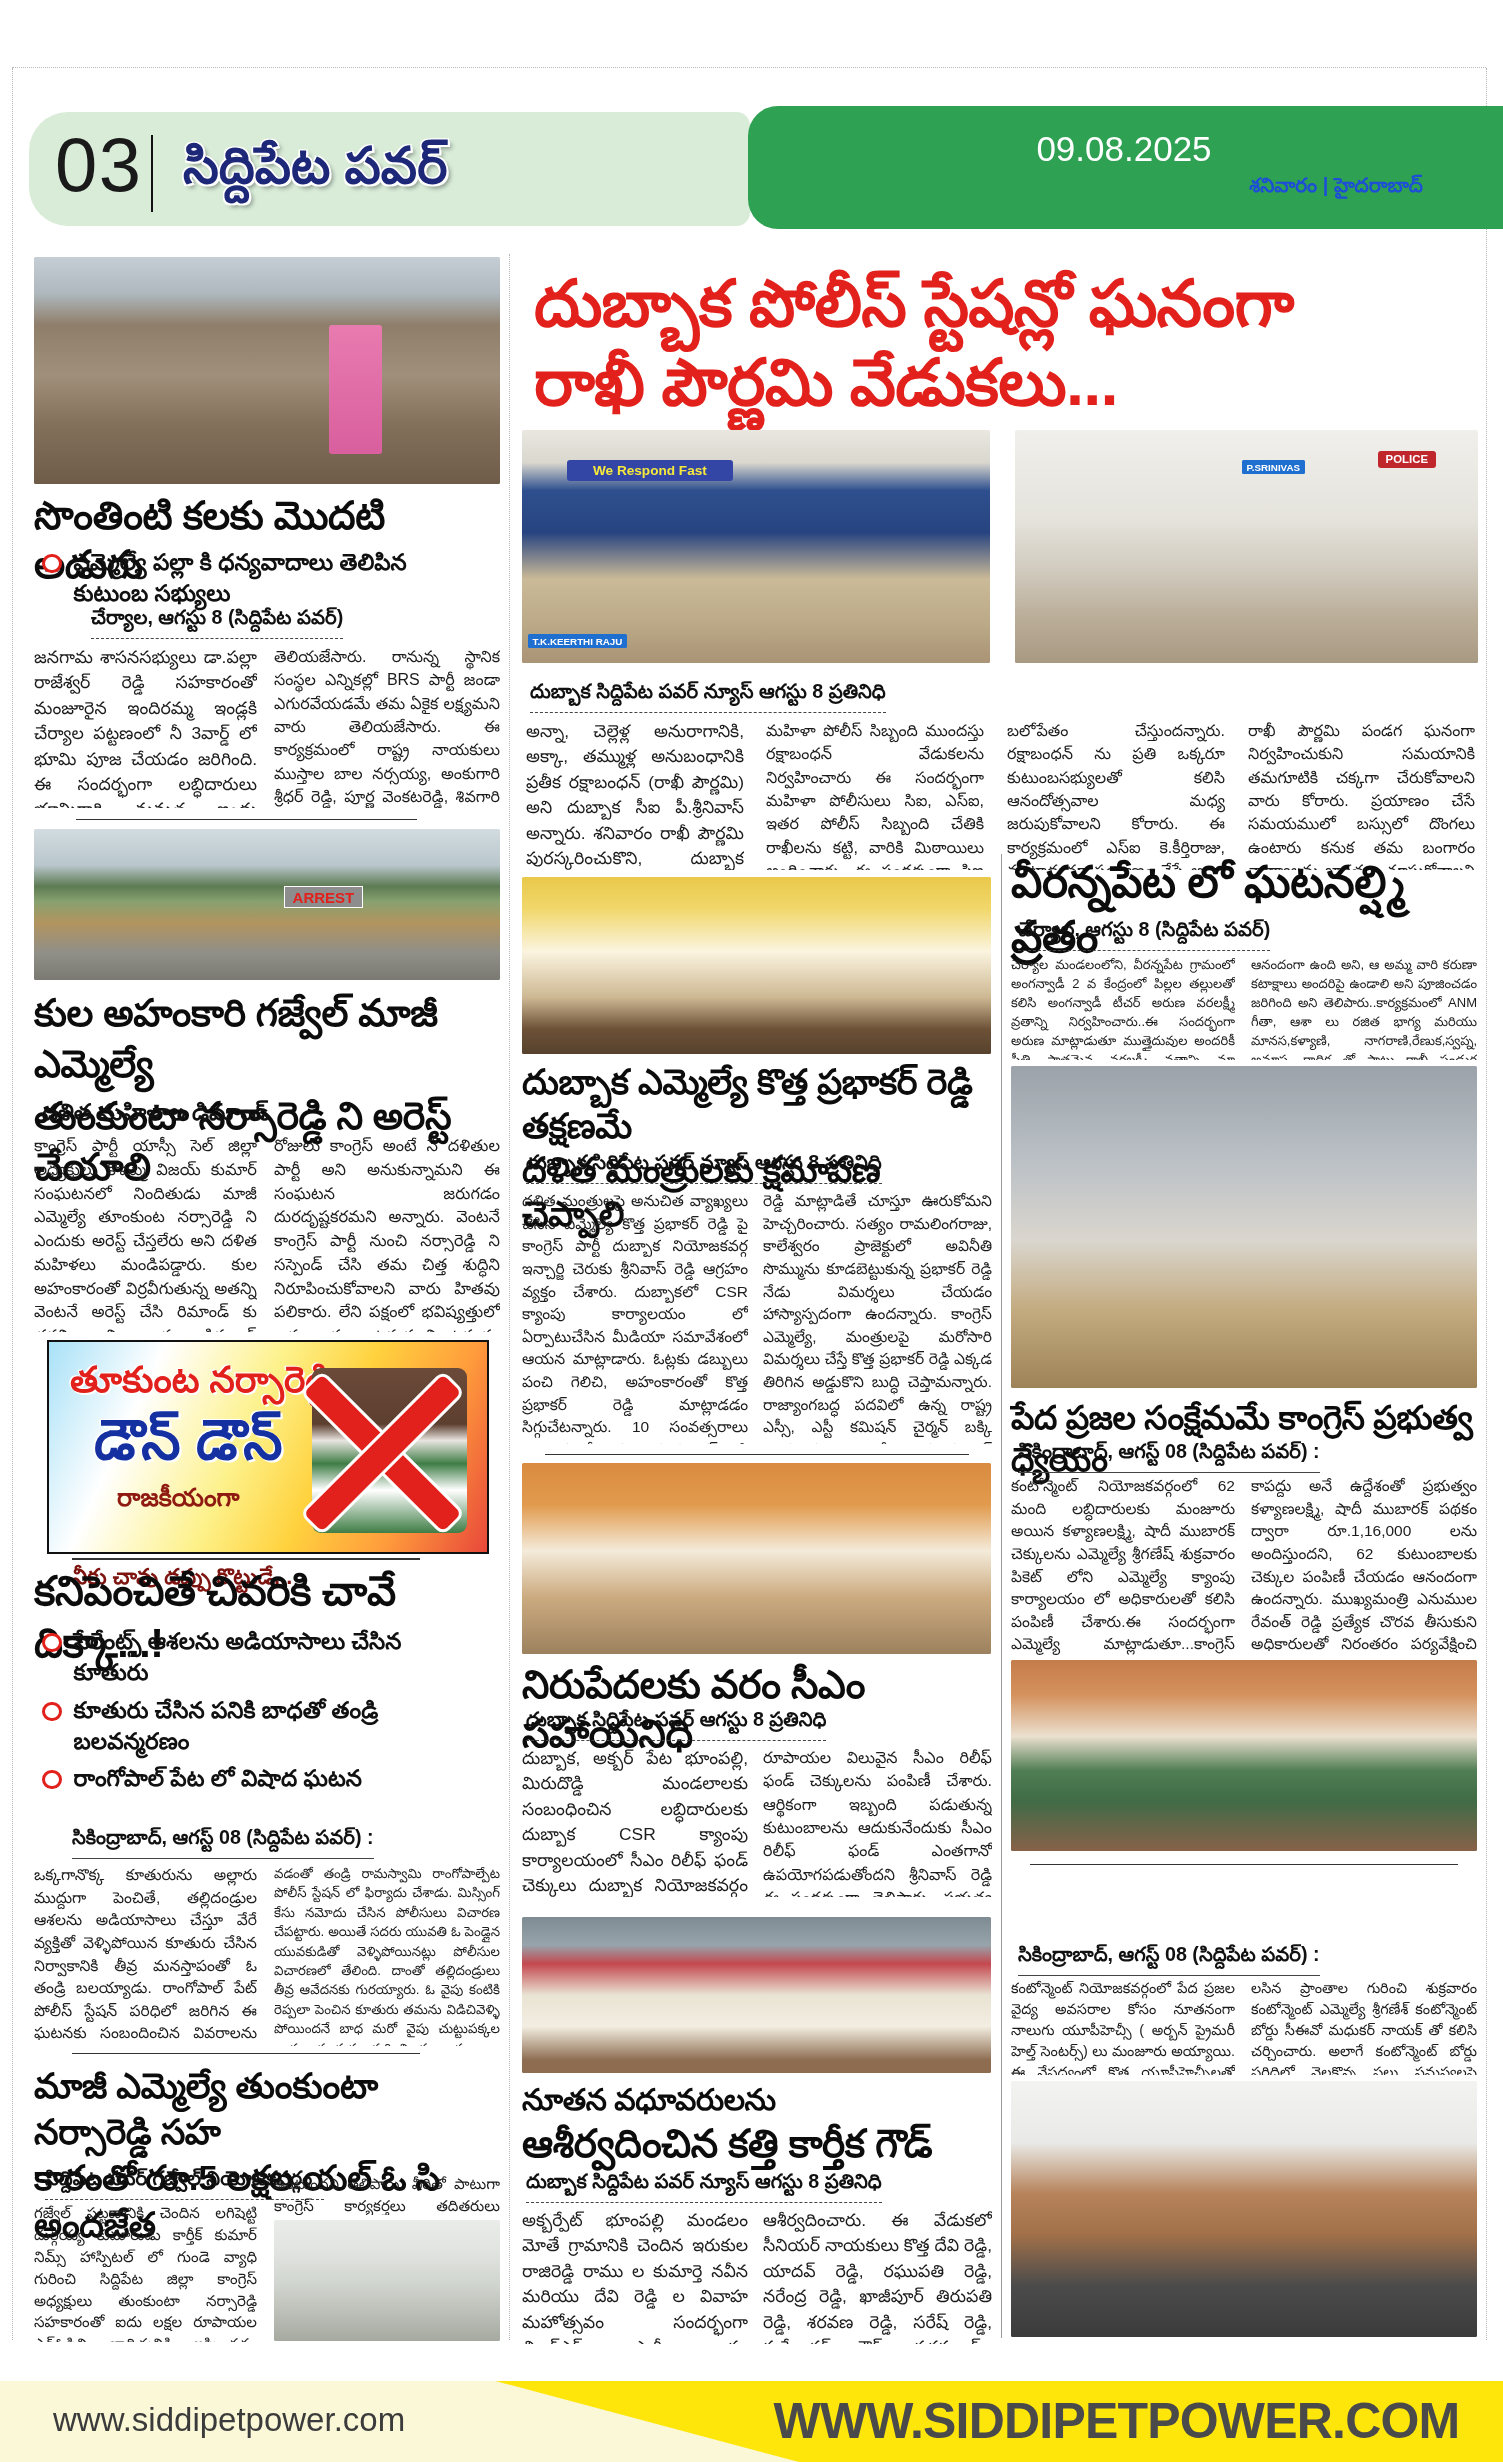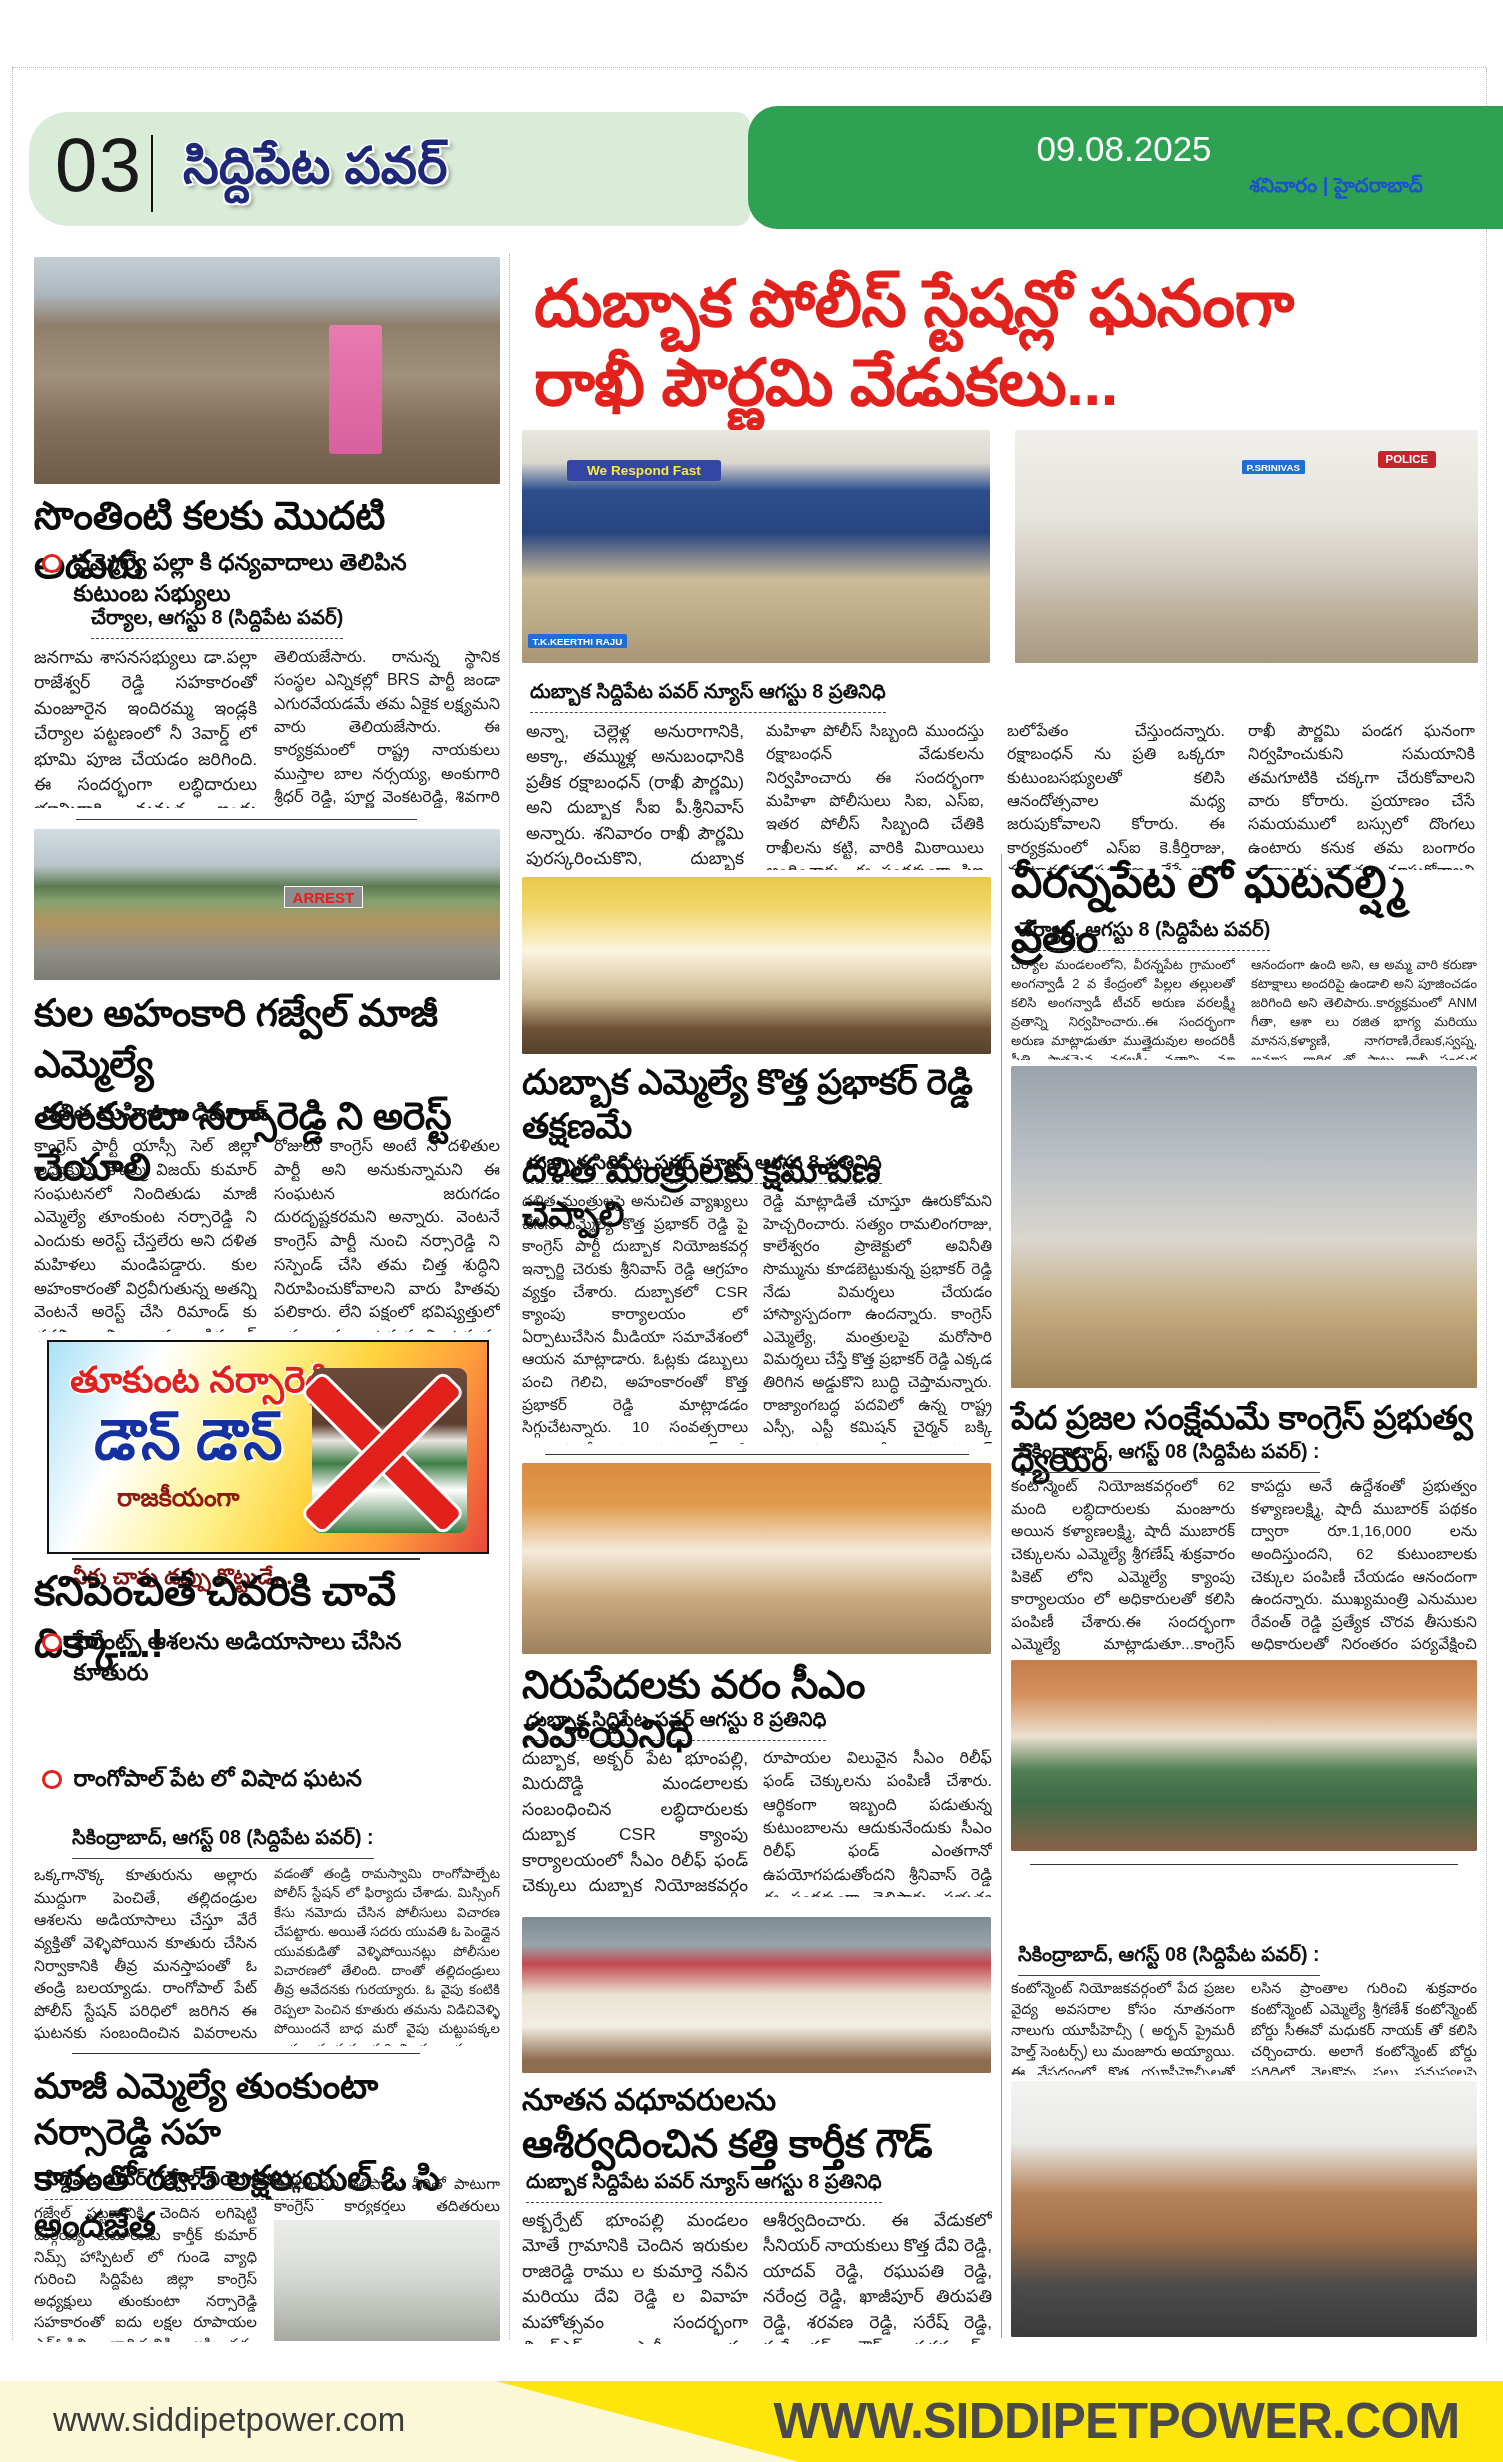--- a/index.html
+++ b/index.html
@@ -52,21 +52,21 @@
               background:linear-gradient(180deg,#6b4a39 0%,#5d3f30 34%,#e8e5e0 44%,#3f7d46 58%,#ffffff 74%,#3f7d46 100%);}
   .xbar{position:absolute;width:197px;height:26px;background:#e2211c;border-radius:6px;box-shadow:0 0 0 3px #ffffff;}
   
   .footer{left:0;top:2381px;width:1503px;height:81px;background:#ffe60a;}
   .footer-cream{position:absolute;left:0;top:0;width:799px;height:81px;background:#fbf8d8;
                 clip-path:polygon(0 0,62% 0,100% 100%,0 100%);}
   .footer-left{position:absolute;left:53px;top:19.7px;font-size:33px;color:#3b3b3b;font-weight:500;}
   .footer-right{position:absolute;left:757px;top:10.6px;width:719px;text-align:center;font-size:50px;font-weight:800;color:#4a4a4a;letter-spacing:-0.8px;}
   .nameplate{background:#1f6fd0;color:#fff;font-size:9.8px;padding:1.5px 4.5px;border-radius:1.5px;}
   .police-badge{background:#c0272d;color:#fff;font-size:11.4px;font-weight:800;padding:2.3px 7.6px;border-radius:3px;}
-  .blue-banner{background:#3446a5;color:#f6e93c;font-size:13.6px;font-weight:800;padding:3px 20px;border-radius:3px;}
+  .blue-banner{background:#3446a5;color:#f6e93c;font-size:13.6px;font-weight:800;padding:3px 26px;border-radius:3px;}
   .arrest-tag{background:#8d8d8d;color:#e2211c;font-size:15px;font-weight:900;padding:1.5px 7.6px;border:1.5px solid #fff;}
 </style>
 </head>
 <body>
 
 <div class="page">
 
   <div class="abs vdash" style="left:12px;top:68px;height:2272px;"></div>
   <div class="abs vdash" style="left:1486px;top:68px;height:2272px;"></div>
   <div class="abs" style="left:12px;top:67px;width:1474px;border-top:1.5px dotted #bbb;"></div>
@@ -116,20 +116,24 @@
     <div class="xbar" style="right:6px;top:98px;transform:rotate(45deg);"></div>
     <div class="xbar" style="right:6px;top:98px;transform:rotate(-45deg);"></div>
   </div>
   <div class="abs divider" style="left:72px;top:1558px;width:348px;"></div>
 
   <div class="abs headline" style="left:34px;top:1566px;width:466px;font-size:41px;">కనిపెంచితే చివరికి చావే దిక్కా...!</div>
   <div class="abs bullet" style="left:42px;top:1626px;width:439px;">
     <span class="ring"></span>
     <span class="btxt">పేరేంట్స్ ఆశలను అడియాసాలు చేసిన కూతురు</span>
   </div>
+  <div class="abs bullet" style="left:42px;top:1695px;width:439px;">
+    <span class="ring"></span>
+    <span class="btxt">కూతురు చేసిన పనికి బాధతో తండ్రి బలవన్మరణం</span>
+  </div>
   <div class="abs bullet" style="left:42px;top:1763px;width:439px;">
     <span class="ring"></span>
     <span class="btxt">రాంగోపాల్ పేట లో విషాద ఘటన</span>
   </div>
   <div class="abs" style="left:72px;top:1826px;">
     <span class="dateline" style="border-bottom-style:solid;">సికింద్రాబాద్, ఆగస్ట్ 08 (సిద్దిపేట పవర్) :</span>
   </div>
   <div class="abs bodytxt" style="left:34px;top:1864px;width:223px;height:182px;overflow:hidden;font-size:15.5px;">ఒక్కగానొక్క కూతురును అల్లారు ముద్దుగా పెంచితే, తల్లిదండ్రుల ఆశలను అడియాసాలు చేస్తూ వేరే వ్యక్తితో వెళ్ళిపోయిన కూతురు చేసిన నిర్వాకానికి తీవ్ర మనస్తాపంతో ఓ తండ్రి బలయ్యాడు. రాంగోపాల్ పేట్ పోలీస్ స్టేషన్ పరిధిలో జరిగిన ఈ ఘటనకు సంబందించిన వివరాలను పోలీసులు వెల్లడించారు. వెంగళ రావునగర్ కు చెందిన జంగిటి రామస్వామి (50) ఆటో నడుపుతూ కుటుంబపోషణ చేస్తున్నాడు. భార్య లక్ష్మీ సికింద్రాబాద్ బుద్దభవన్ లోని జీహెచ్ఎమ్సీ కార్యాలయంలో స్వీపర్ గా పనిచేస్తోంది. గత నెల 30 తారీఖున కూతురు ఇంట్లోనుంచి ఎటో వెళ్ళిపోయింది. తెలిసిన అన్ని చోట్ల వెతికినప్పటికీ ఆచూకీ దొరక్కపో</div>
   <div class="abs bodytxt" style="left:274px;top:1864px;width:226px;height:182px;overflow:hidden;font-size:13.3px;">వడంతో తండ్రి రామస్వామి రాంగోపాల్పేట పోలీస్ స్టేషన్ లో ఫిర్యాదు చేశాడు. మిస్సింగ్ కేసు నమోదు చేసిన పోలీసులు విచారణ చేపట్టారు. అయితే సదరు యువతి ఓ పెండ్లైన యువకుడితో వెళ్ళిపోయినట్లు పోలీసుల విచారణలో తేలింది. దాంతో తల్లిదండ్రులు తీవ్ర ఆవేదనకు గురయ్యారు. ఓ వైపు కంటికి రెప్పలా పెంచిన కూతురు తమను విడిచివెళ్ళి పోయిందనే బాధ మరో వైపు చుట్టుపక్కల వాళ్ళు కూతురు గురించి పలు రకాలుగా సూటిపోటి మాటలు మాట్లాడుతుండటంతో రామస్వామి తీవ్ర మనస్తాపానికి గురయ్యాడు. బుధవారం రాత్రి ఇంట్లో అంతా కలసి భోజనం చేసి గదిలోకి వెళ్ళి నిద్రపోయారు. తెల్లవారి భర్తను నిద్రలేపేందుకు భార్య లక్ష్మీ వెళ్ళి చూడగా, అతడు ఫ్యాన్ కు ఉరివేసుకొని వేలాడుతూ విగతజీవిగా కనిపించాడు. భార్య ఫిర్యాదుతో కేసు నమోదు చేసుకున్న పోలీసులు దర్యాప్తు చేస్తున్నారు.స్థానికంగా సంచలనం రేపిన ఈ ఘటన పలువురిని కంటతడి పెట్టించింది. కూతురు చేసిన పనికి తండ్రి ప్రాణం పోయిందని బాధను వ్యక్తం చేశారు.</div>
   <div class="abs divider" style="left:72px;top:2053px;width:348px;border-top-width:1.5px;"></div>

